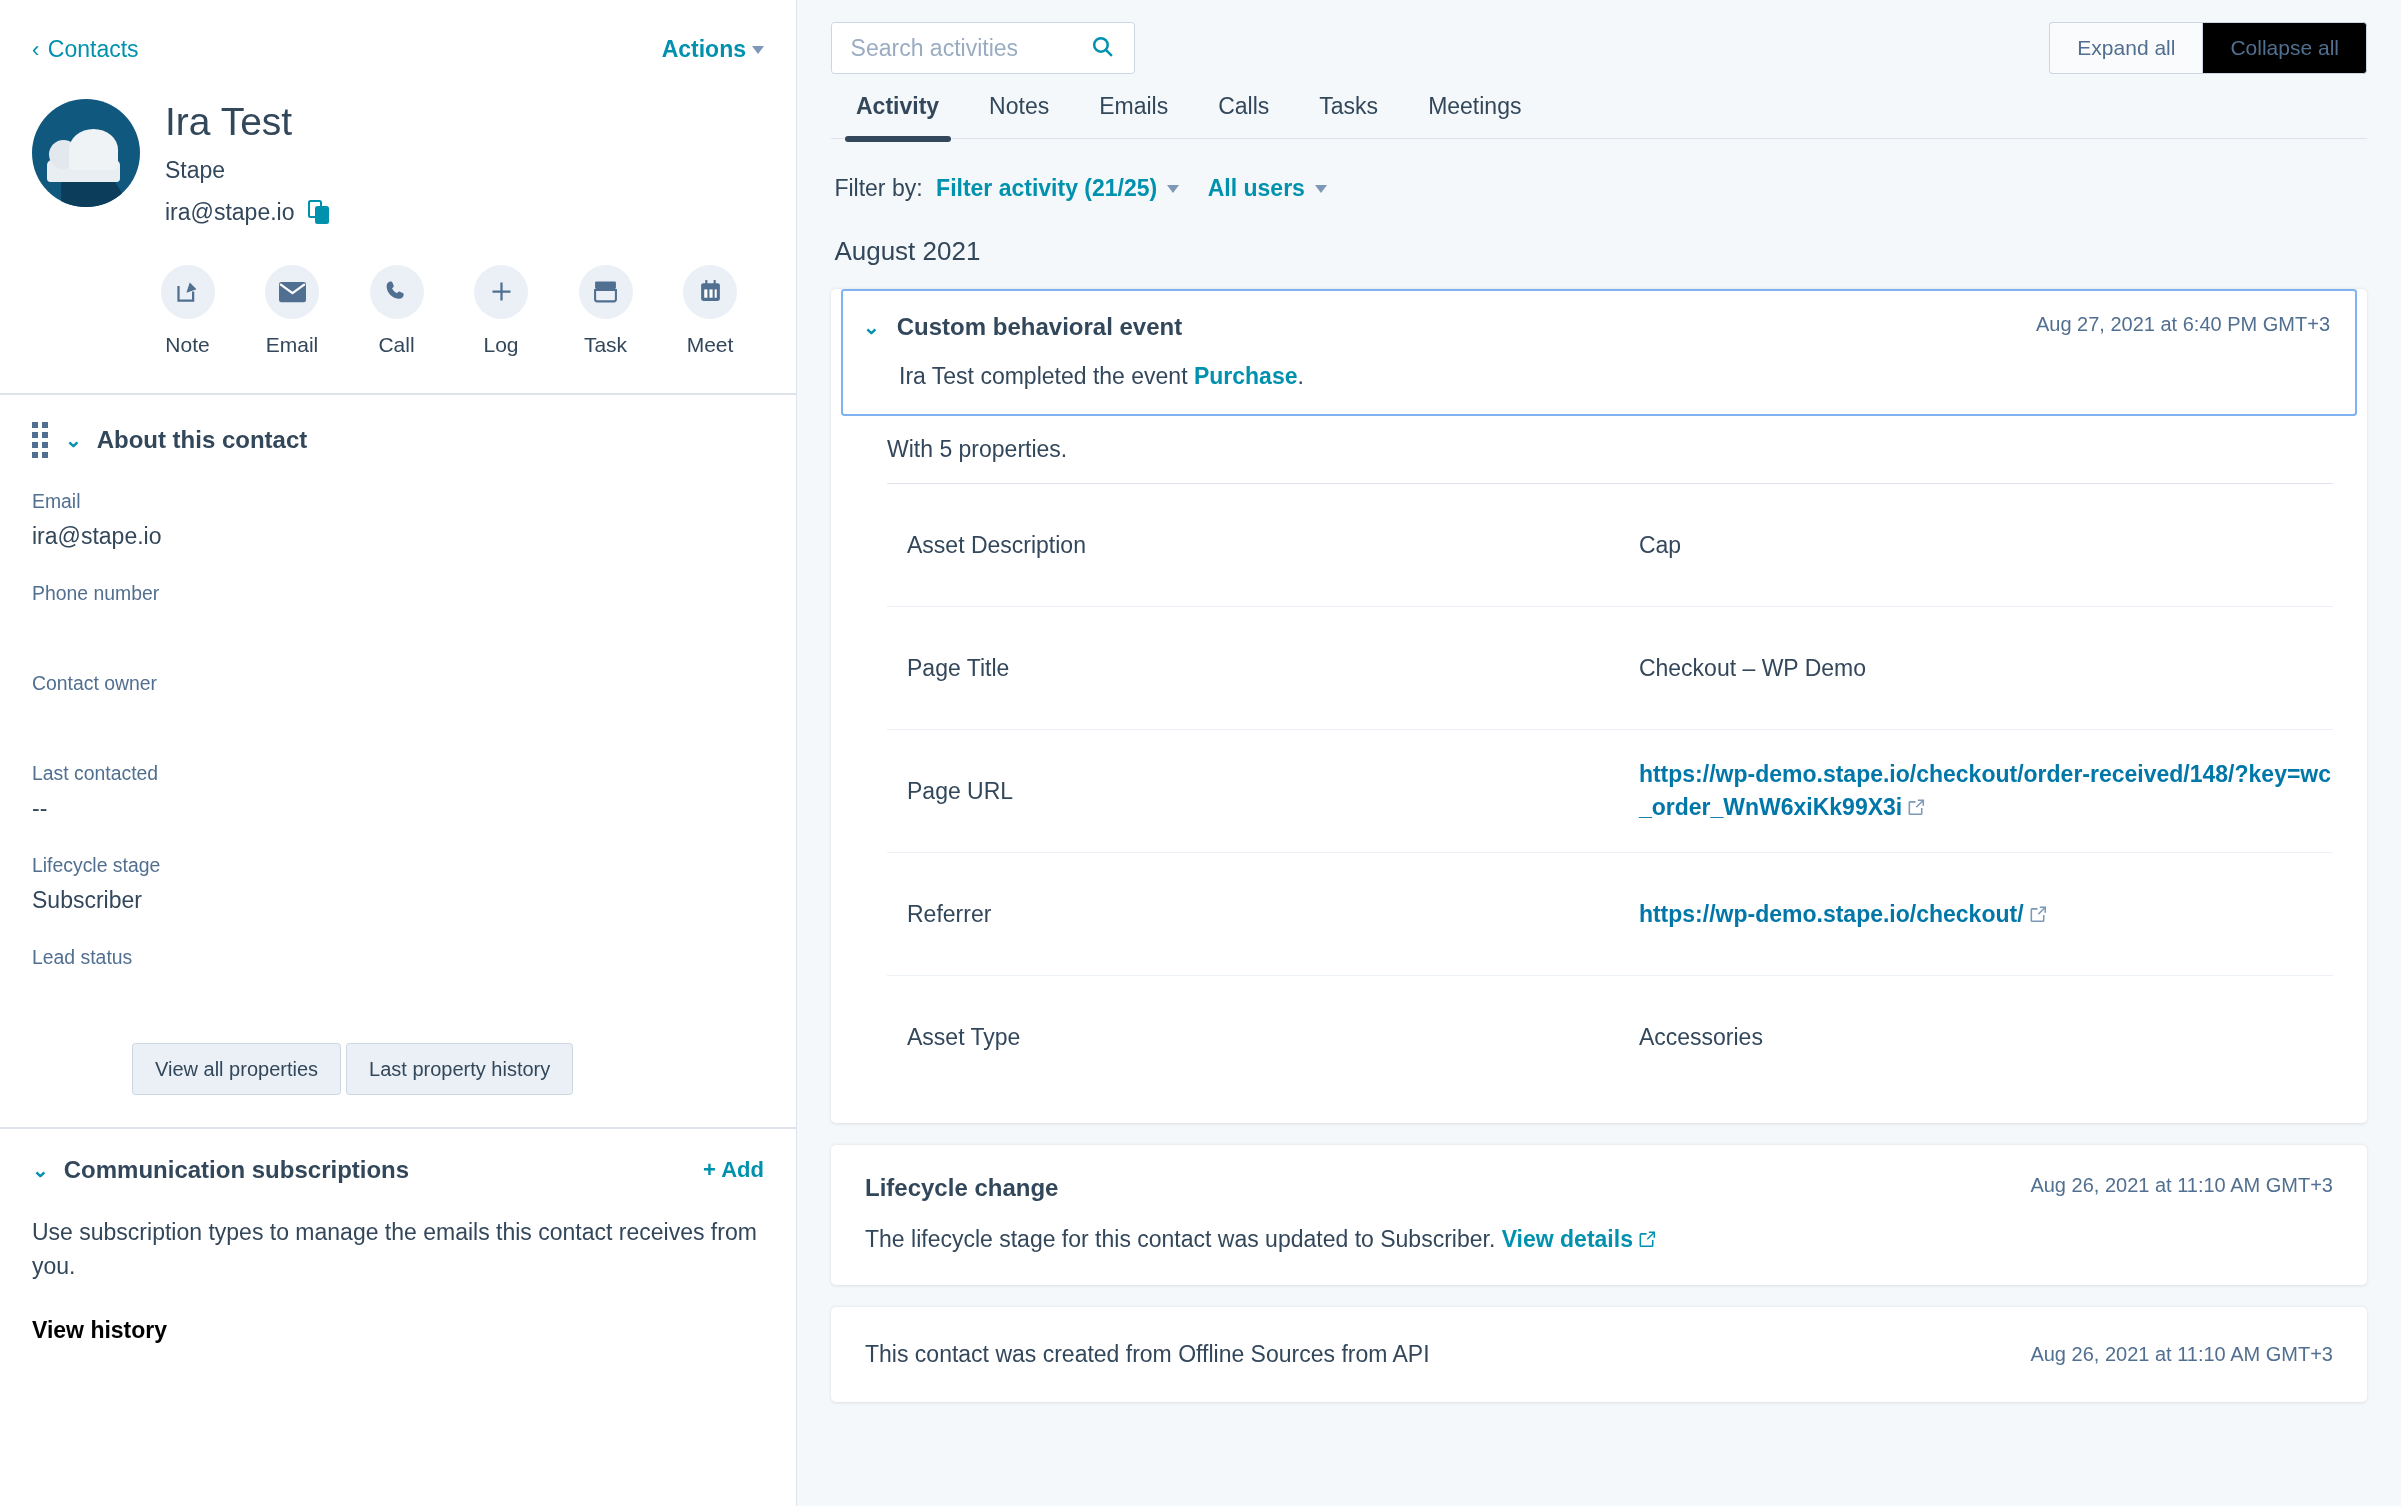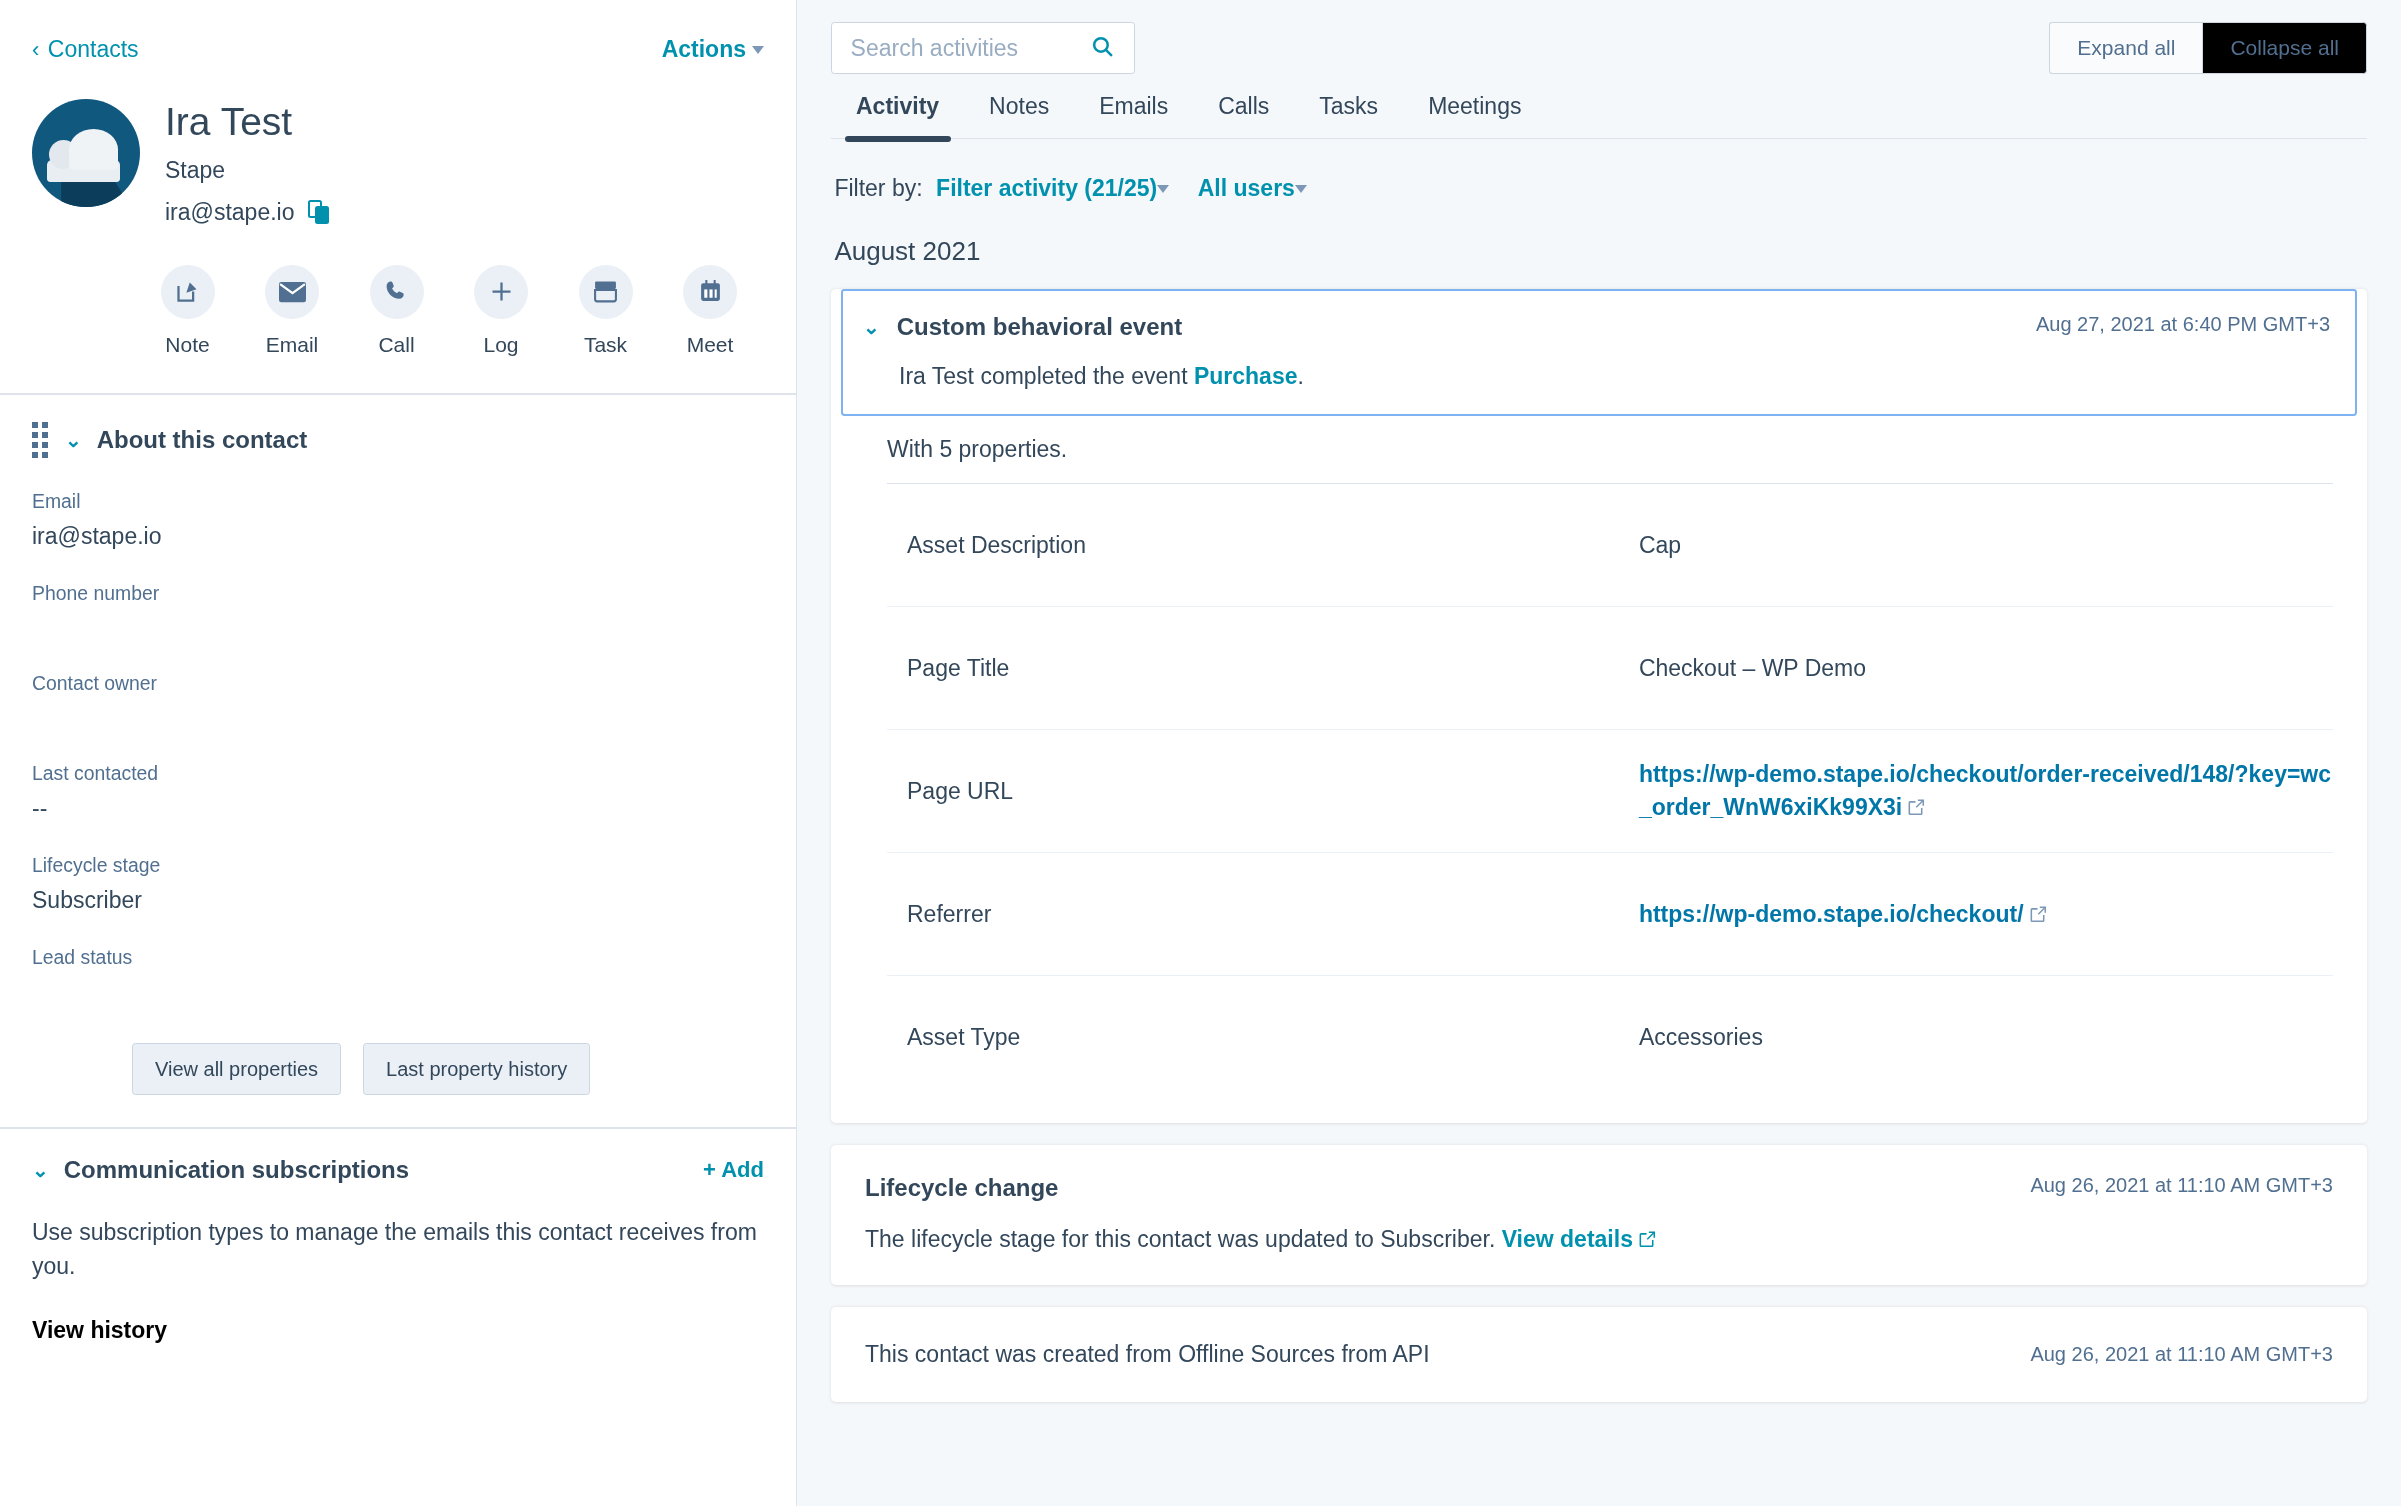--- a/index.html
+++ b/index.html
@@ -59,21 +59,21 @@
   .drag-dots i { width: 6px; height: 6px; background: #516f90; display: block; }
   .chev-down { color: #0091ae; font-size: 20px; font-weight: 700; line-height: 1; }
   .sec-title { font-size: 24px; color: #33475b; font-weight: 700; }
   .add-link { color: #0091ae; font-size: 22px; font-weight: 600; cursor: pointer; }
 
   .prop { margin-top: 32px; }
   .prop-label { font-size: 19.4px; color: #516f90; }
   .prop-value { font-size: 23px; color: #33475b; margin-top: 10px; min-height: 25px; }
   .prop-value.empty { min-height: 25px; }
 
-  .btn-row { display: flex; gap: 22px; margin: 39px 0 32px 100px; }
+  .btn-row { display: flex; gap: 5px; margin: 39px 0 32px 100px; }
   .ghost-btn { background: #eaf0f6; color: #33475b; border: 0.8px solid #cbd6e2; border-radius: 3.4px; padding: 13.5px 22px; font-size: 20px; font-family: "Liberation Sans", sans-serif; cursor: pointer; }
 
   .subs-text { font-size: 23px; color: #33475b; line-height: 1.45; margin-top: 32px; }
   .view-history { display: inline-block; margin-top: 34px; color: #000000; font-size: 23px; font-weight: 600; cursor: pointer; }
 
   
   .main { flex: 1 1 auto; height: 1507px; background: #f5f8fa; position: relative; overflow: hidden; }
   .main-inner { padding: 0 34px 0 34px; }
 
   .main-top { display: flex; align-items: flex-start; justify-content: space-between; padding-top: 22px; }
@@ -86,21 +86,21 @@
   .seg-btn:last-child { border-radius: 0 3.4px 3.4px 0; background: #000000; }
 
   .tabs { display: flex; gap: 0; margin-top: 18.6px; border-bottom: 1.7px solid #dfe3eb; }
   .tab { padding: 0 25px 18.6px 25px; font-size: 23px; color: #33475b; cursor: pointer; position: relative; }
   .tab:first-child { padding-left: 25px; }
   .tab.active { font-weight: 600; }
   .tab.active:after { content: ""; position: absolute; left: 13.5px; right: 13.5px; bottom: -3.4px; height: 6px; background: #33475b; border-radius: 3.4px; }
 
   .filter-row { display: flex; align-items: center; gap: 13.5px; margin-top: 36px; padding-left: 3.4px; }
   .filter-label { font-size: 23px; color: #33475b; }
-  .filter-link { display: flex; align-items: center; gap: 0; color: #0091ae; font-size: 23px; font-weight: 600; cursor: pointer; }
+  .filter-link { display: flex; align-items: center; gap: 10px; color: #0091ae; font-size: 23px; font-weight: 600; cursor: pointer; }
 
   .month-head { font-size: 26px; color: #33475b; margin: 34px 0 22px 3.4px; }
 
   .card { background: #fff; border-radius: 5px; box-shadow: 0 0.8px 3.4px rgba(0,0,0,0.10); margin-bottom: 22px; }
   .card.highlight-wrap { padding: 0; }
 
   .evt-head { border: 2.5px solid #7fb2f0; border-radius: 3.4px; margin: 10px; padding: 22px 25px 24px 20px; }
   .evt-head-top { display: flex; align-items: flex-start; justify-content: space-between; }
   .evt-title-wrap { display: flex; align-items: center; gap: 17px; }
   .evt-title { font-size: 24px; color: #33475b; font-weight: 700; }

